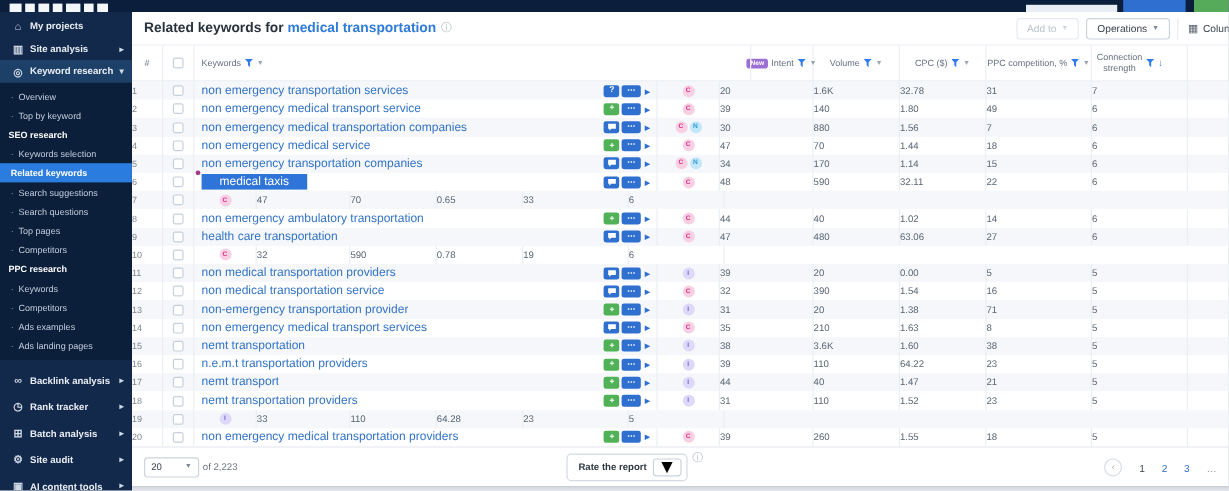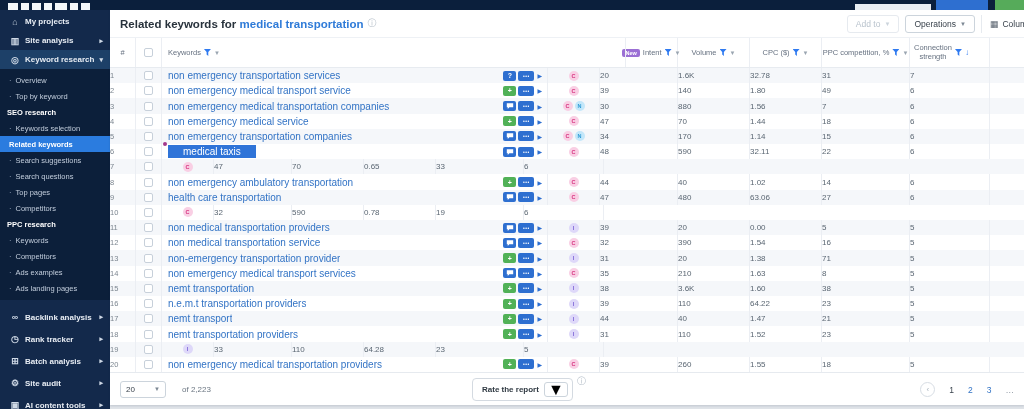--- a/index.html
+++ b/index.html
@@ -90,21 +90,21 @@
   .int-c { background:#f9cfe4; color:#d6317f; }
   .int-n { background:#c3e7fa; color:#2e9bd6; }
   .int-i { background:#ded8f9; color:#7b61d6; }
 
   .numcell { color:#5a6672; }
 
   
   .tfoot { height:33px; flex:none; border-top:1px solid #e6eaef; display:flex; align-items:center; padding:0 10px; position:relative; }
   .psize { display:flex; align-items:center; justify-content:space-between; width:46px; height:17px; border:1px solid #ccd4dc; border-radius:3px; padding:0 5px; font-size:8px; color:#39424c; cursor:pointer; }
   .psize .bcaret { font-size:6px; color:#7d8894; }
-  .total { margin-left:16px; font-size:8px; color:#6b7682; }
+  .total { margin-left:3px; font-size:8px; color:#6b7682; }
   .rate-wrap { position:absolute; left:362px; top:5px; display:flex; align-items:center; gap:5px; border:1px solid #d4dae1; border-radius:4px; height:23px; padding:0 4px 0 9px; background:#fff; }
   .rate-label { font-size:8px; font-weight:bold; color:#2f3942; white-space:nowrap; }
   .rate-select { width:24px; height:15px; border:1px solid #ccd4dc; border-radius:3px; display:flex; align-items:center; justify-content:center; cursor:pointer; }
   .rate-info { position:absolute; right:-14px; top:-4px; font-size:9px; color:#b4bec8; }
   .pager { position:absolute; right:10px; top:0; height:33px; display:flex; align-items:center; gap:14px; }
   .pg-prev { width:15px; height:15px; border:1px solid #d7dde4; border-radius:50%; display:flex; align-items:center; justify-content:center; color:#aab4be; font-size:8px; cursor:pointer; }
   .pg-num { font-size:8.5px; color:#3273c5; cursor:pointer; }
   .pg-num.current { color:#3a444e; cursor:default; }
   .pg-ellipsis { font-size:8.5px; color:#8a94a0; }
 </style>

